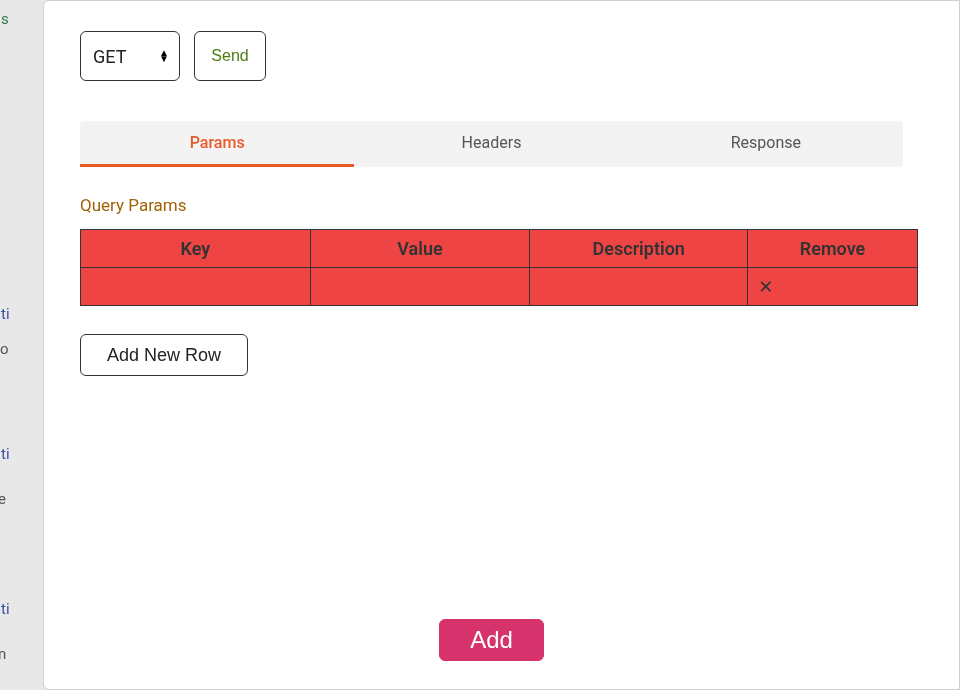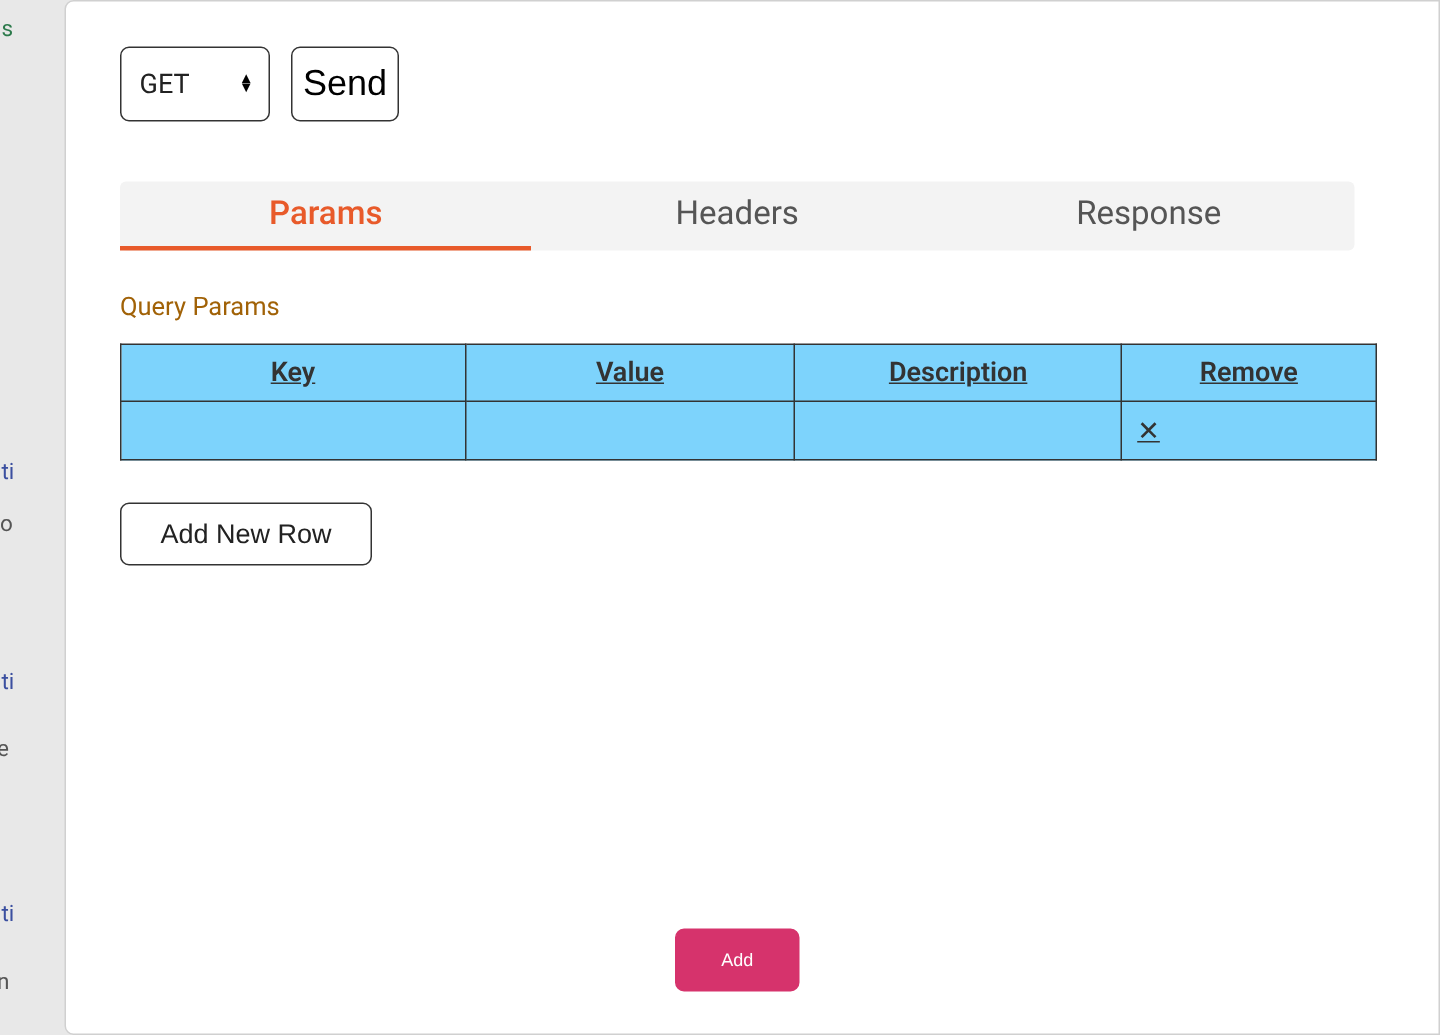--- a/index.html
+++ b/index.html
@@ -75,40 +75,40 @@
     font-size: 18px;
     padding: 0 14px;
     color: #222;
   }
   .url-input::placeholder { color: #9a9a9a; }
   .send-btn {
     width: 72px;
     border: 1.5px solid #333;
     border-radius: 6px;
     background: #fff;
-    font-size: 24px;
+    font-size: 16px;
     font-weight: 500;
-    color: #000000;
+    color: #4d7c0f;
     cursor: pointer;
   }
 
   
   .tabs {
     margin-top: 40px;
     background: #f3f3f3;
     border-radius: 4px;
     display: flex;
     height: 46px;
   }
   .tab {
     flex: 1;
     display: flex;
     align-items: center;
     justify-content: center;
-    font-size: 22px;
+    font-size: 16px;
     color: #555;
     cursor: pointer;
     border-bottom: 3px solid transparent;
   }
   .tab.active {
     color: #e85a2a;
     border-bottom-color: #e85a2a;
     font-weight: 500;
   }
 
@@ -123,22 +123,21 @@
   .params-table {
     margin-top: 14px;
     border-collapse: collapse;
     width: 838px;
   }
   .params-table th, .params-table td {
     border: 1.5px solid #333;
     padding: 8px 10px;
     font-size: 18px;
     font-weight: 600;
-    background: #7dd3fc;
-    text-decoration: underline;
+    background: #ef4444;
   }
   .params-table td { font-weight: 400; height: 36px; }
   .col-key    { width: 230px; }
   .col-value  { width: 220px; }
   .col-desc   { width: 218px; }
   .col-remove { width: 170px; }
   .remove-cell {
     font-size: 18px; font-weight: 700;
     cursor: pointer;
   }
@@ -160,21 +159,21 @@
     margin-top: auto;
     display: flex;
     justify-content: center;
     gap: 16px;
     padding-top: 20px;
   }
   .btn {
     height: 42px;
     padding: 0 30px;
     border-radius: 6px;
-    font-size: 12px;
+    font-size: 24px;
     cursor: pointer;
   }
   .btn-primary {
     background: #d6336c;
     border: 1px solid #d6336c;
     color: #fff;
     font-weight: 500;
   }
   .btn-secondary {
     background: #fff;

